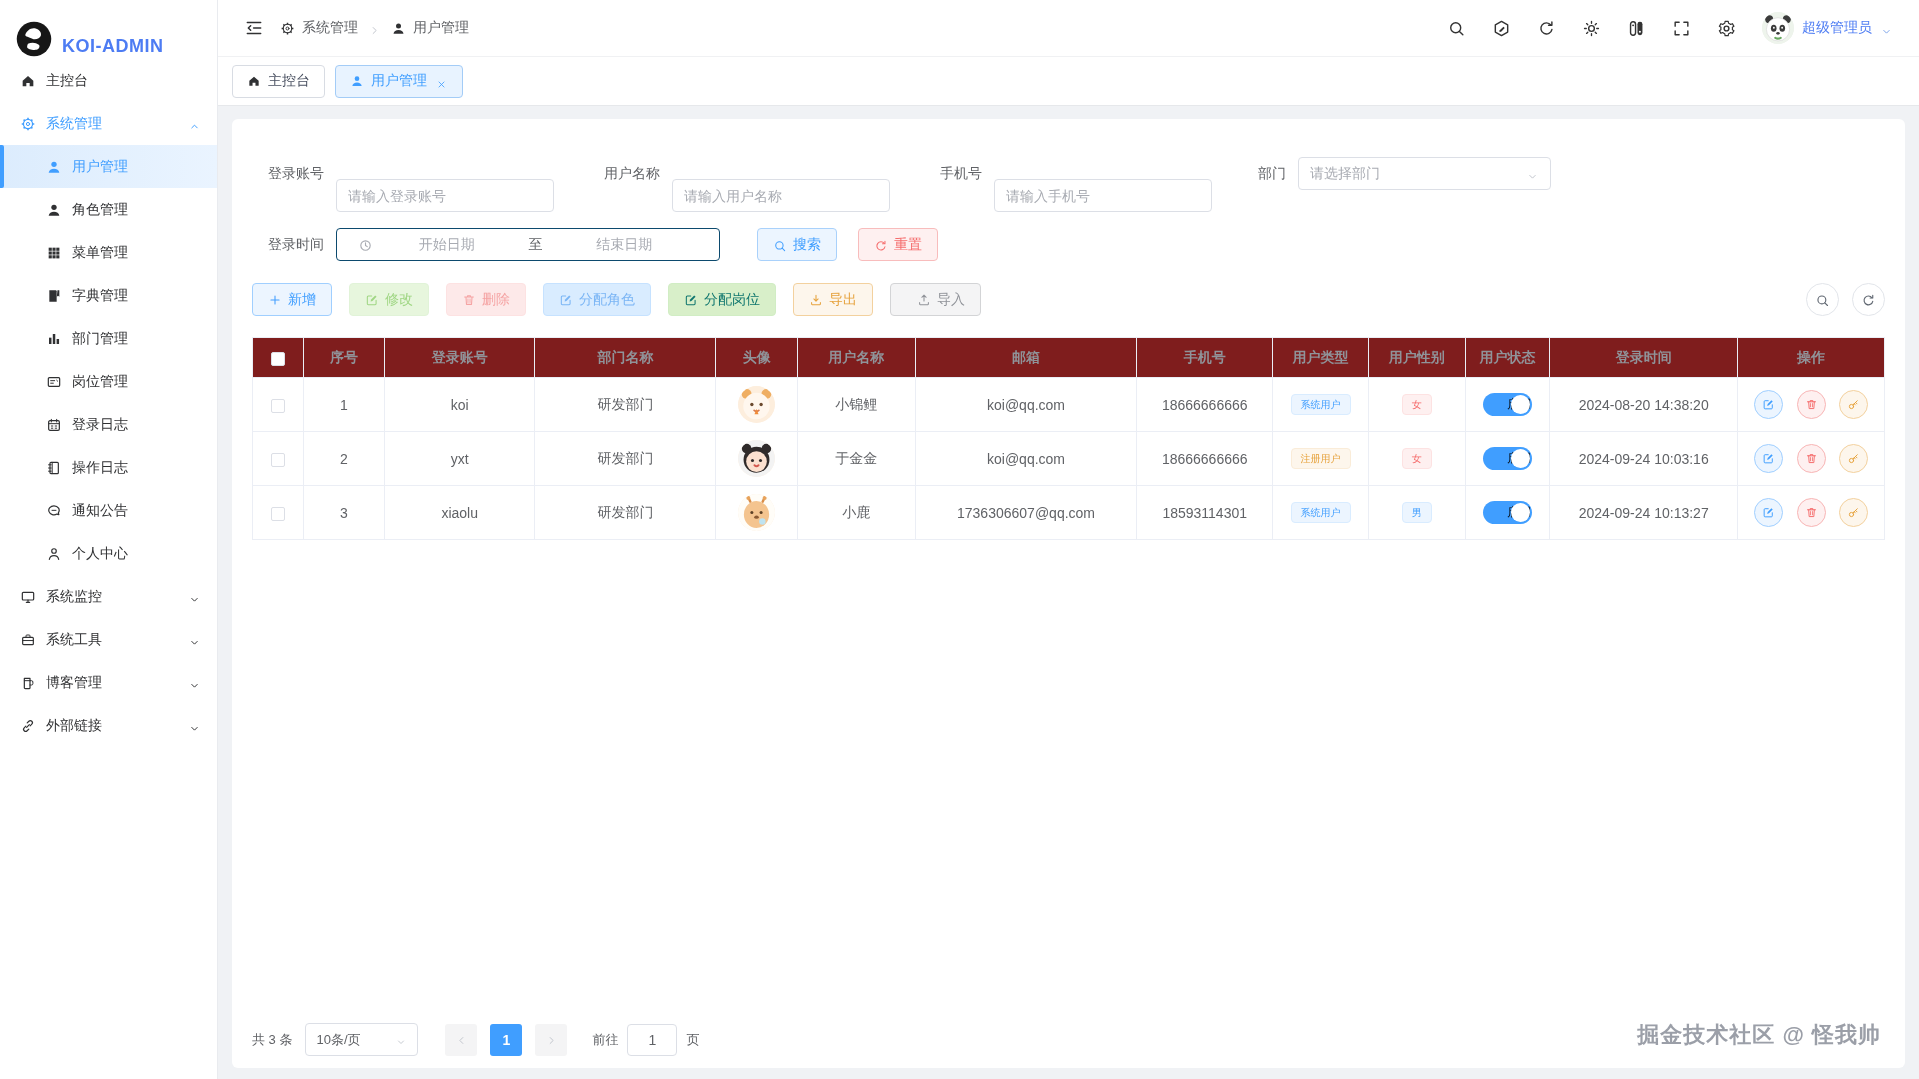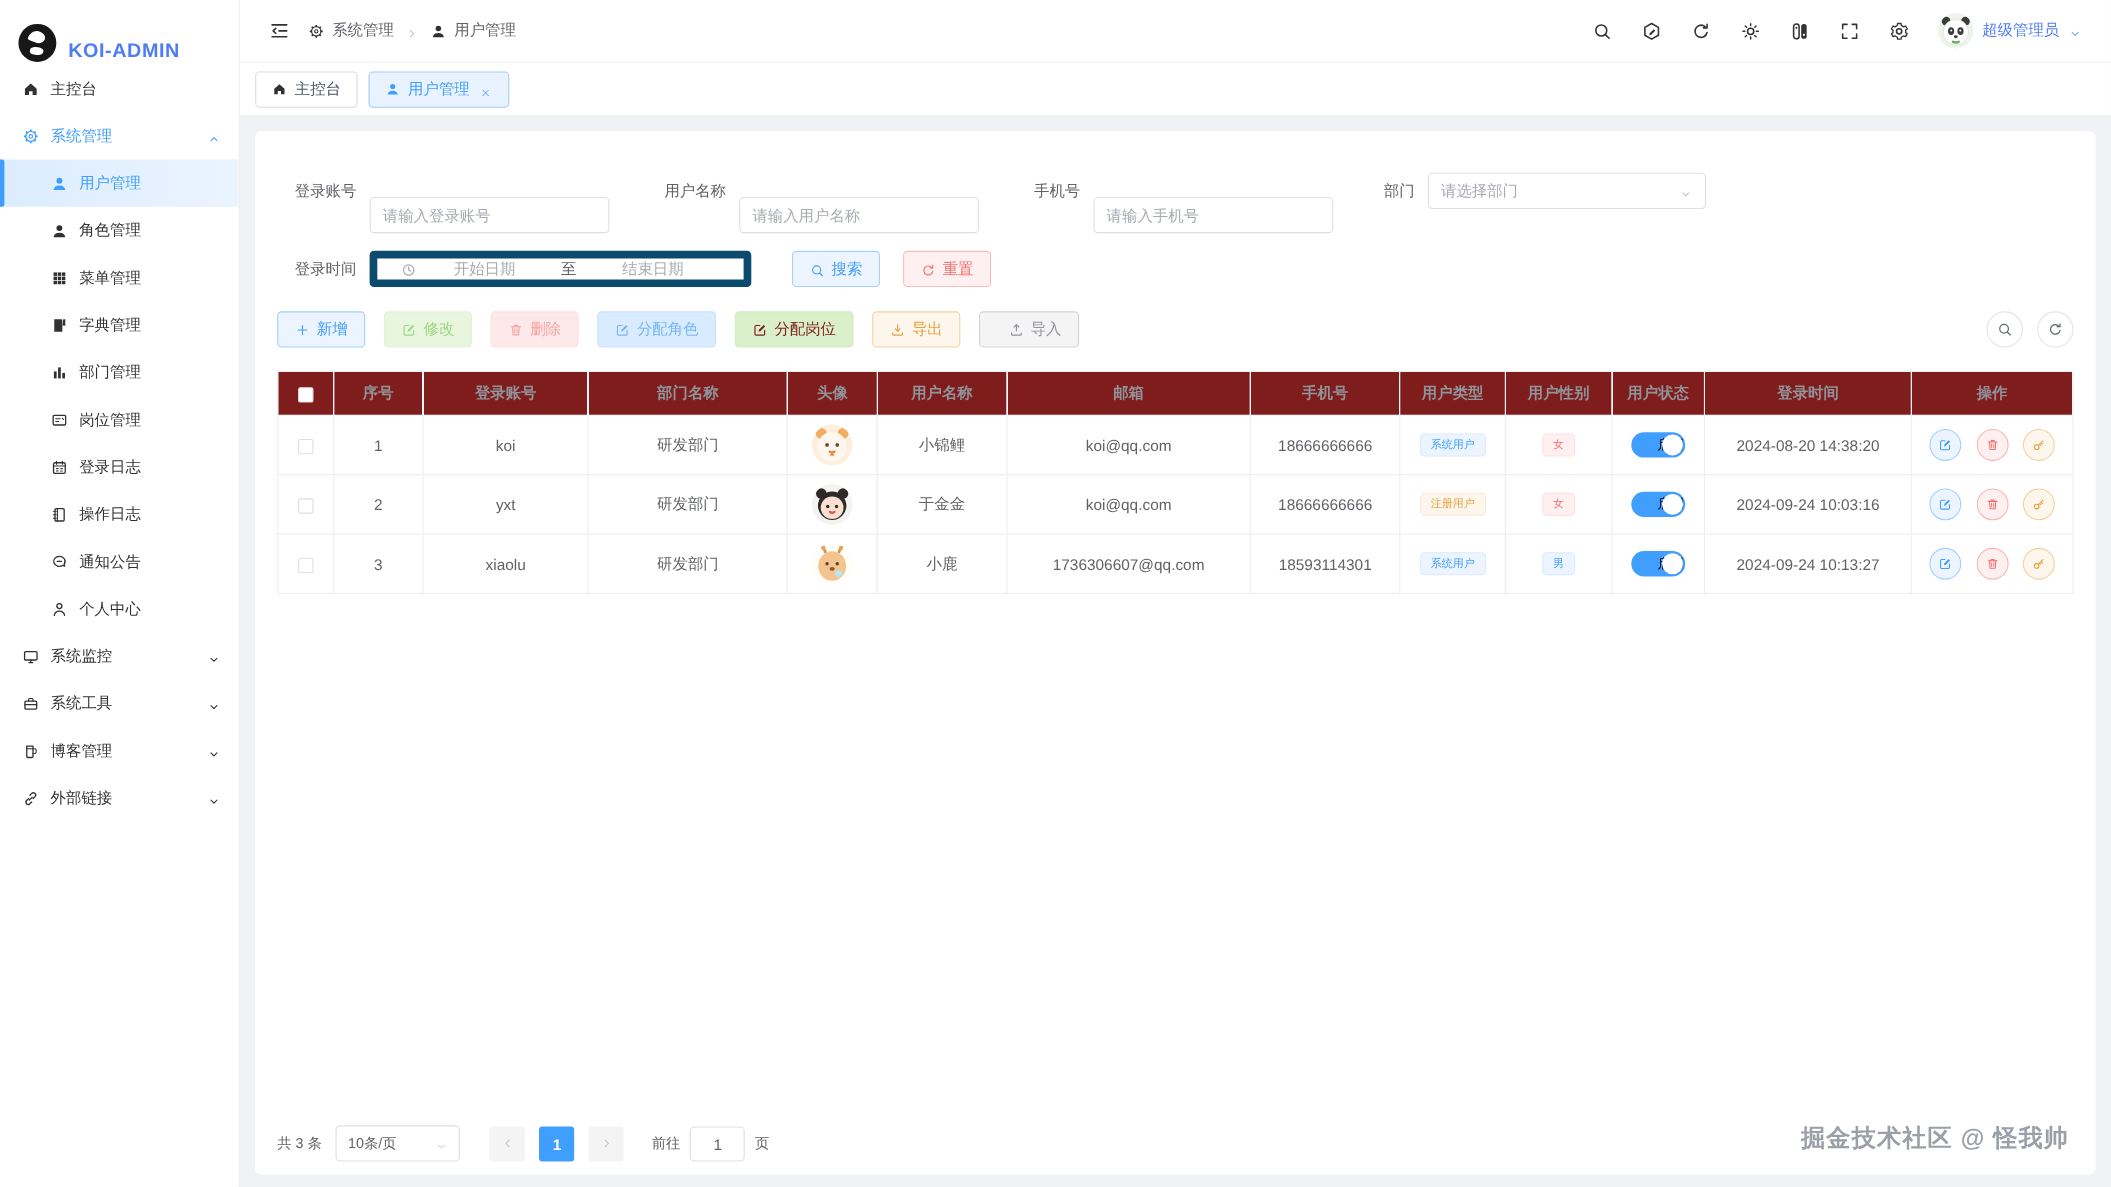--- a/index.html
+++ b/index.html
@@ -53,39 +53,39 @@
   
   .f-row { display:flex; align-items:center; margin-bottom:16px; flex:none; }
   .f-item { display:flex; align-items:center; }
   .f-label { font-size:14px; color:#606266; text-align:right; padding-right:12px; white-space:nowrap; }
   .w72 { width:84px; } .w58 { width:70px; } .w40 { width:52px; }
   .ml { margin-left:34px; }
   .f-input { height:33px; width:218px; border:1px solid #dcdfe6; border-radius:4px; padding:0 11px; font-size:14px; color:#606266; background:#fff; outline:none; font-family:inherit;margin-top:44px; }
   .f-input::placeholder { color:#a8abb2; }
   .f-select { height:33px; width:253px; border:1px solid #dcdfe6; border-radius:4px; padding:0 11px; font-size:14px; display:flex; align-items:center; color:#a8abb2; cursor:pointer; background:#fff; }
   .f-select .chev { margin-left:auto; width:13px; height:13px; color:#c0c4cc; }
-  .rangebox { height:33px; width:347px; border:7px solid #0c4a6e; border-radius:4px; display:flex; align-items:center; padding:0 21px; font-size:14px; background:#fff; cursor:text; }
+  .rangebox { height:33px; width:384px; border:1px solid #0c4a6e; border-radius:4px; display:flex; align-items:center; padding:0 21px; font-size:14px; background:#fff; cursor:text; }
   .rangebox .i { width:15px; height:15px; color:#a8abb2; }
   .ph { color:#a8abb2; }
   .rb-start { flex:1; text-align:center; }
   .rb-sep { color:#606266; padding:0 8px; }
   .rb-end { flex:1; text-align:center; }
 
   .btn { height:33px; display:inline-flex; align-items:center; gap:6px; padding:0 15px; border-radius:4px; font-size:14px; border:1px solid transparent; cursor:pointer; background:#fff; font-family:inherit; }
   .btn .i { width:14px; height:14px; }
   .btn-search { background:#ecf5ff; border-color:#a9d1fb; color:#409eff; margin-left:37px; }
   .btn-reset  { background:#fef0f0; border-color:#f8bcbc; color:#f56c6c; margin-left:21px; }
 
   
   .toolbar { display:flex; align-items:center; gap:17px; margin:6px 0 21px 0; flex:none; }
   .bt-blue   { background:#ecf5ff; border-color:#a0cfff; color:#409eff; }
   .bt-green-dis { background:#e7f6dd; border-color:#e1f3d8; color:#9fd683; cursor:not-allowed; }
   .bt-red-dis   { background:#fde9e9; border-color:#fde2e2; color:#f5a3a3; cursor:not-allowed; }
   .bt-blue-dis  { background:#d9ecff; border-color:#c6e2ff; color:#7ab5f5; cursor:not-allowed; }
-  .bt-green-dis2{ background:#d8efc9; border-color:#d1edc4; color:#7f1d1d; cursor:not-allowed;align-items:center; }
+  .bt-green-dis2{ background:#d8efc9; border-color:#d1edc4; color:#0f766e; cursor:not-allowed;align-items:center; }
   .bt-orange { background:#fdf6ec; border-color:#f3d19e; color:#e6a23c; }
   .bt-gray   { background:#f4f4f5; border-color:#d3d4d6; color:#909399;padding-left:26px; }
   .tool-right { margin-left:auto; display:flex; align-items:center; gap:13px; }
   .circle-btn { width:33px; height:33px; border-radius:50%; border:1px solid #e2e5ea; background:#fff; display:flex; align-items:center; justify-content:center; color:#5f6670; cursor:pointer; }
   .circle-btn .i { width:15px; height:15px; }
 
   
   .tbl-wrap { flex:none; }
   table { width:100%; border-collapse:collapse; table-layout:fixed; font-size:14px; }
   th, td { border:1px solid #ebeef5; text-align:center; vertical-align:middle; overflow:hidden; white-space:nowrap; }

